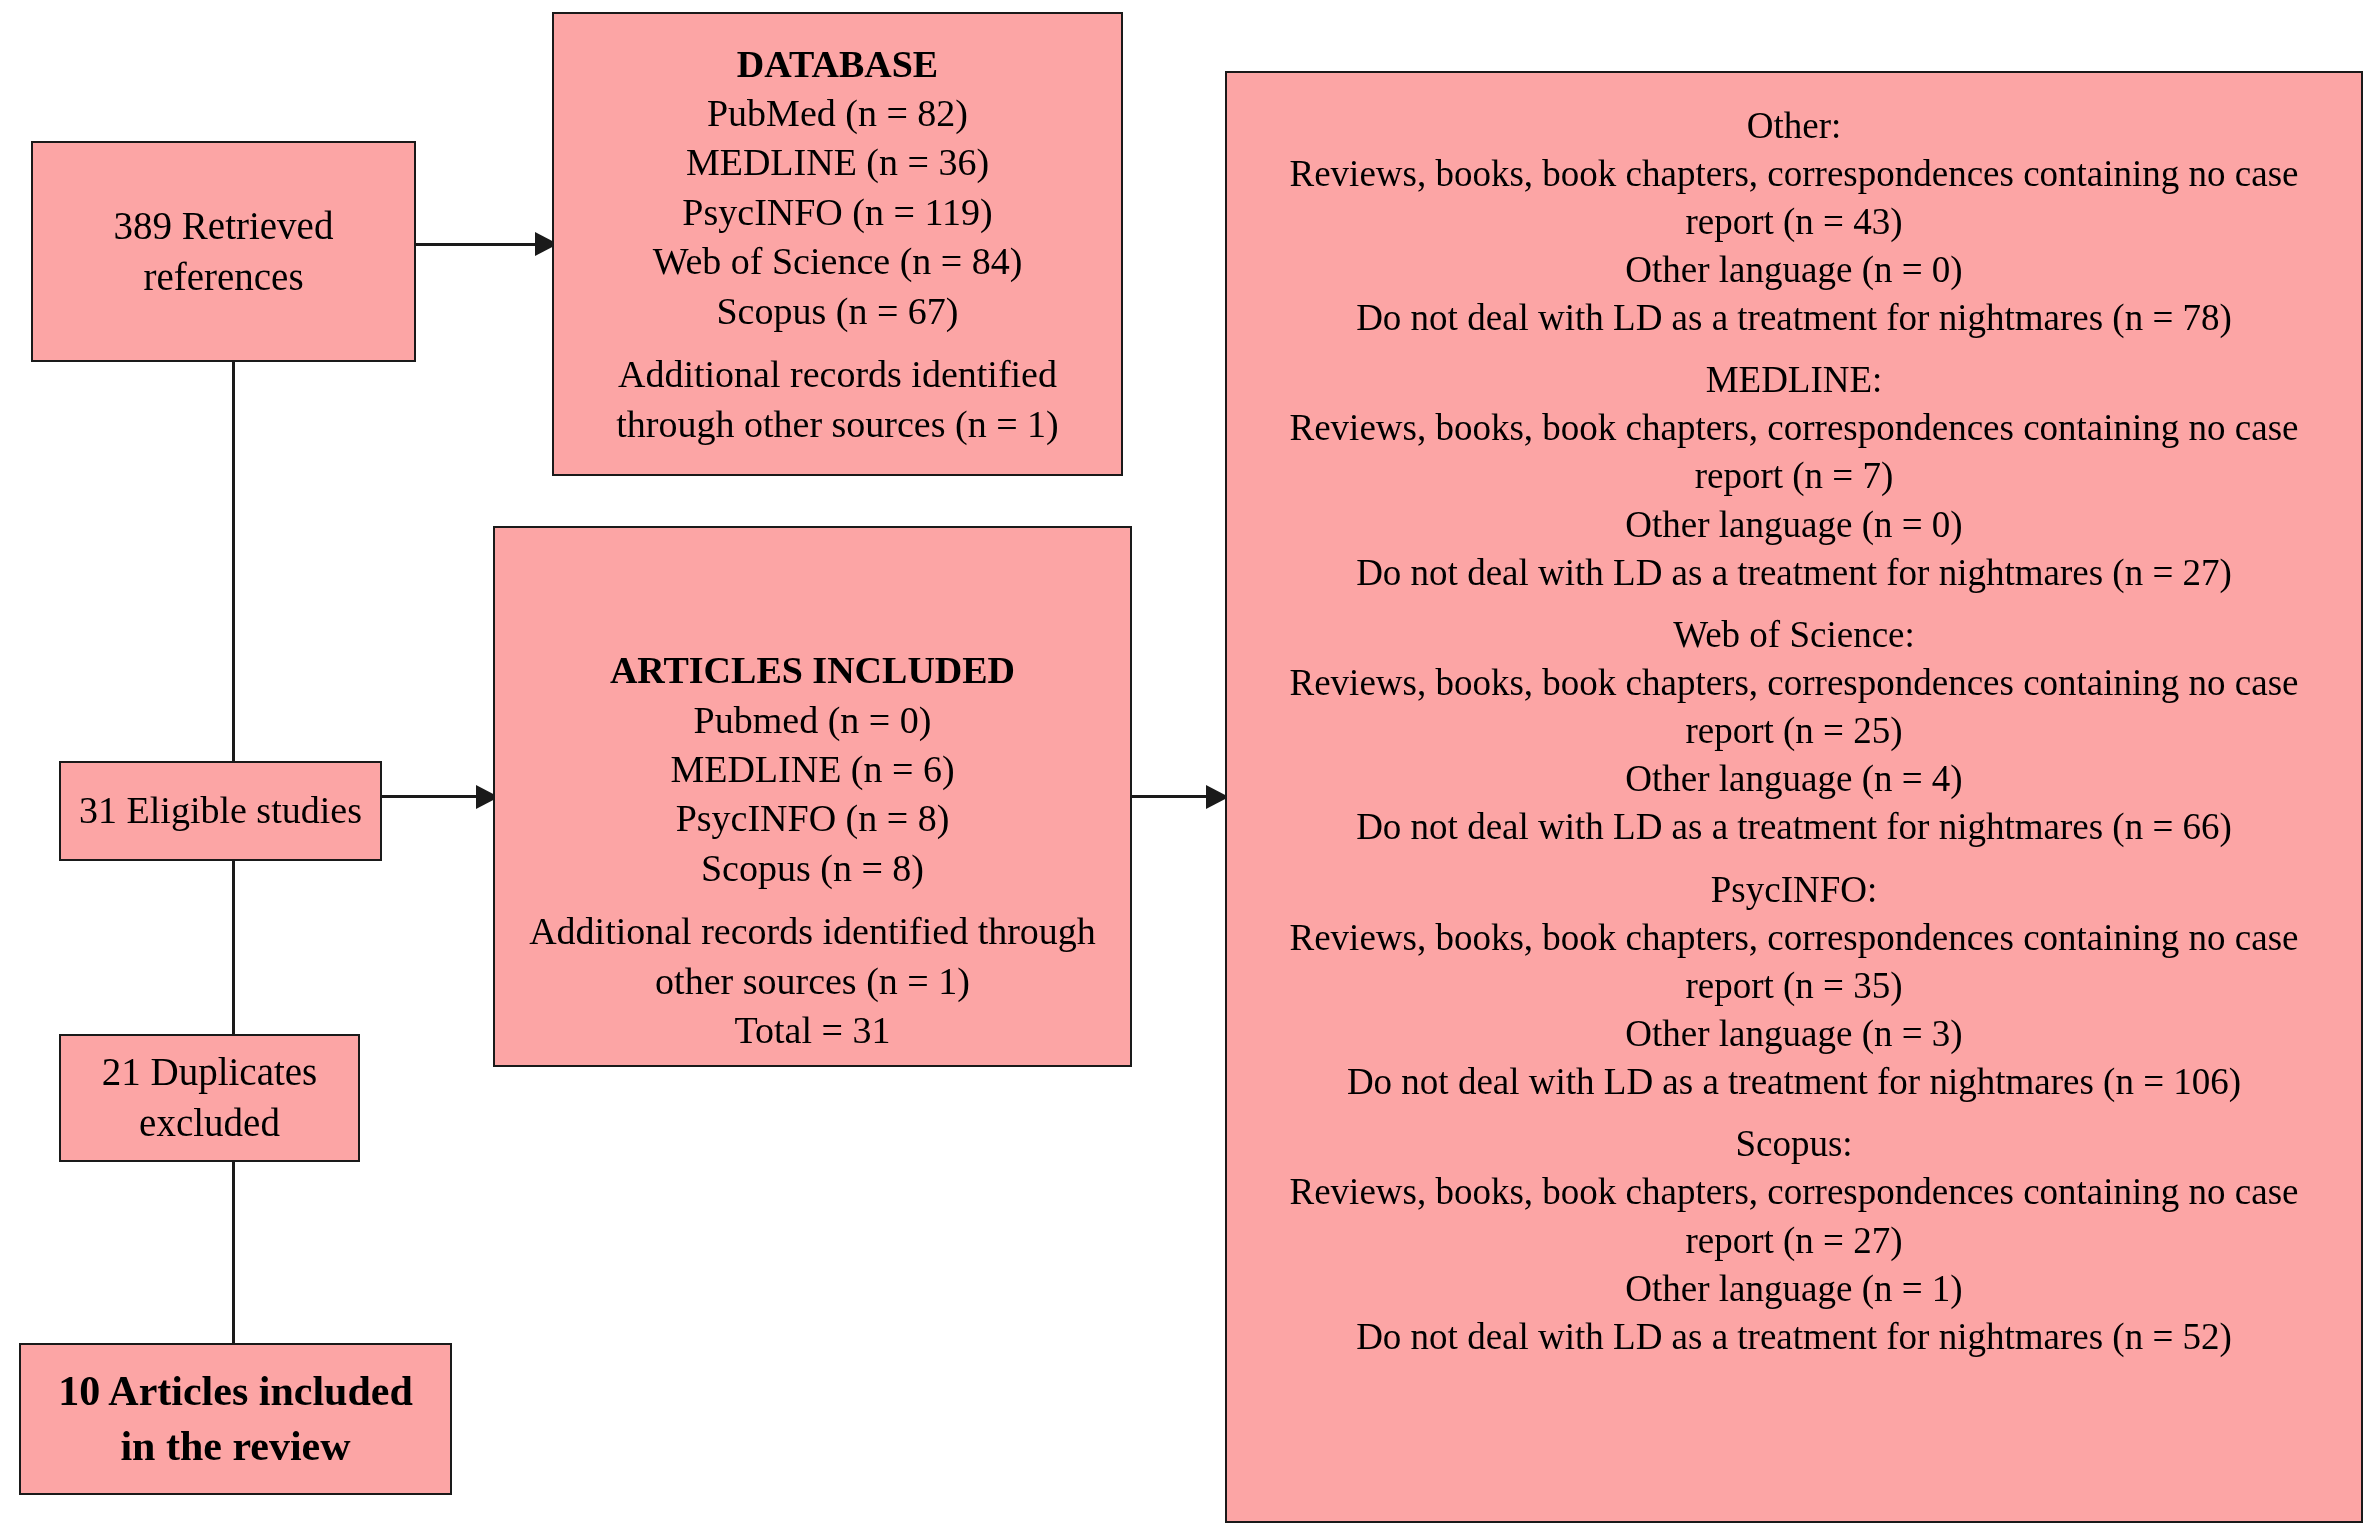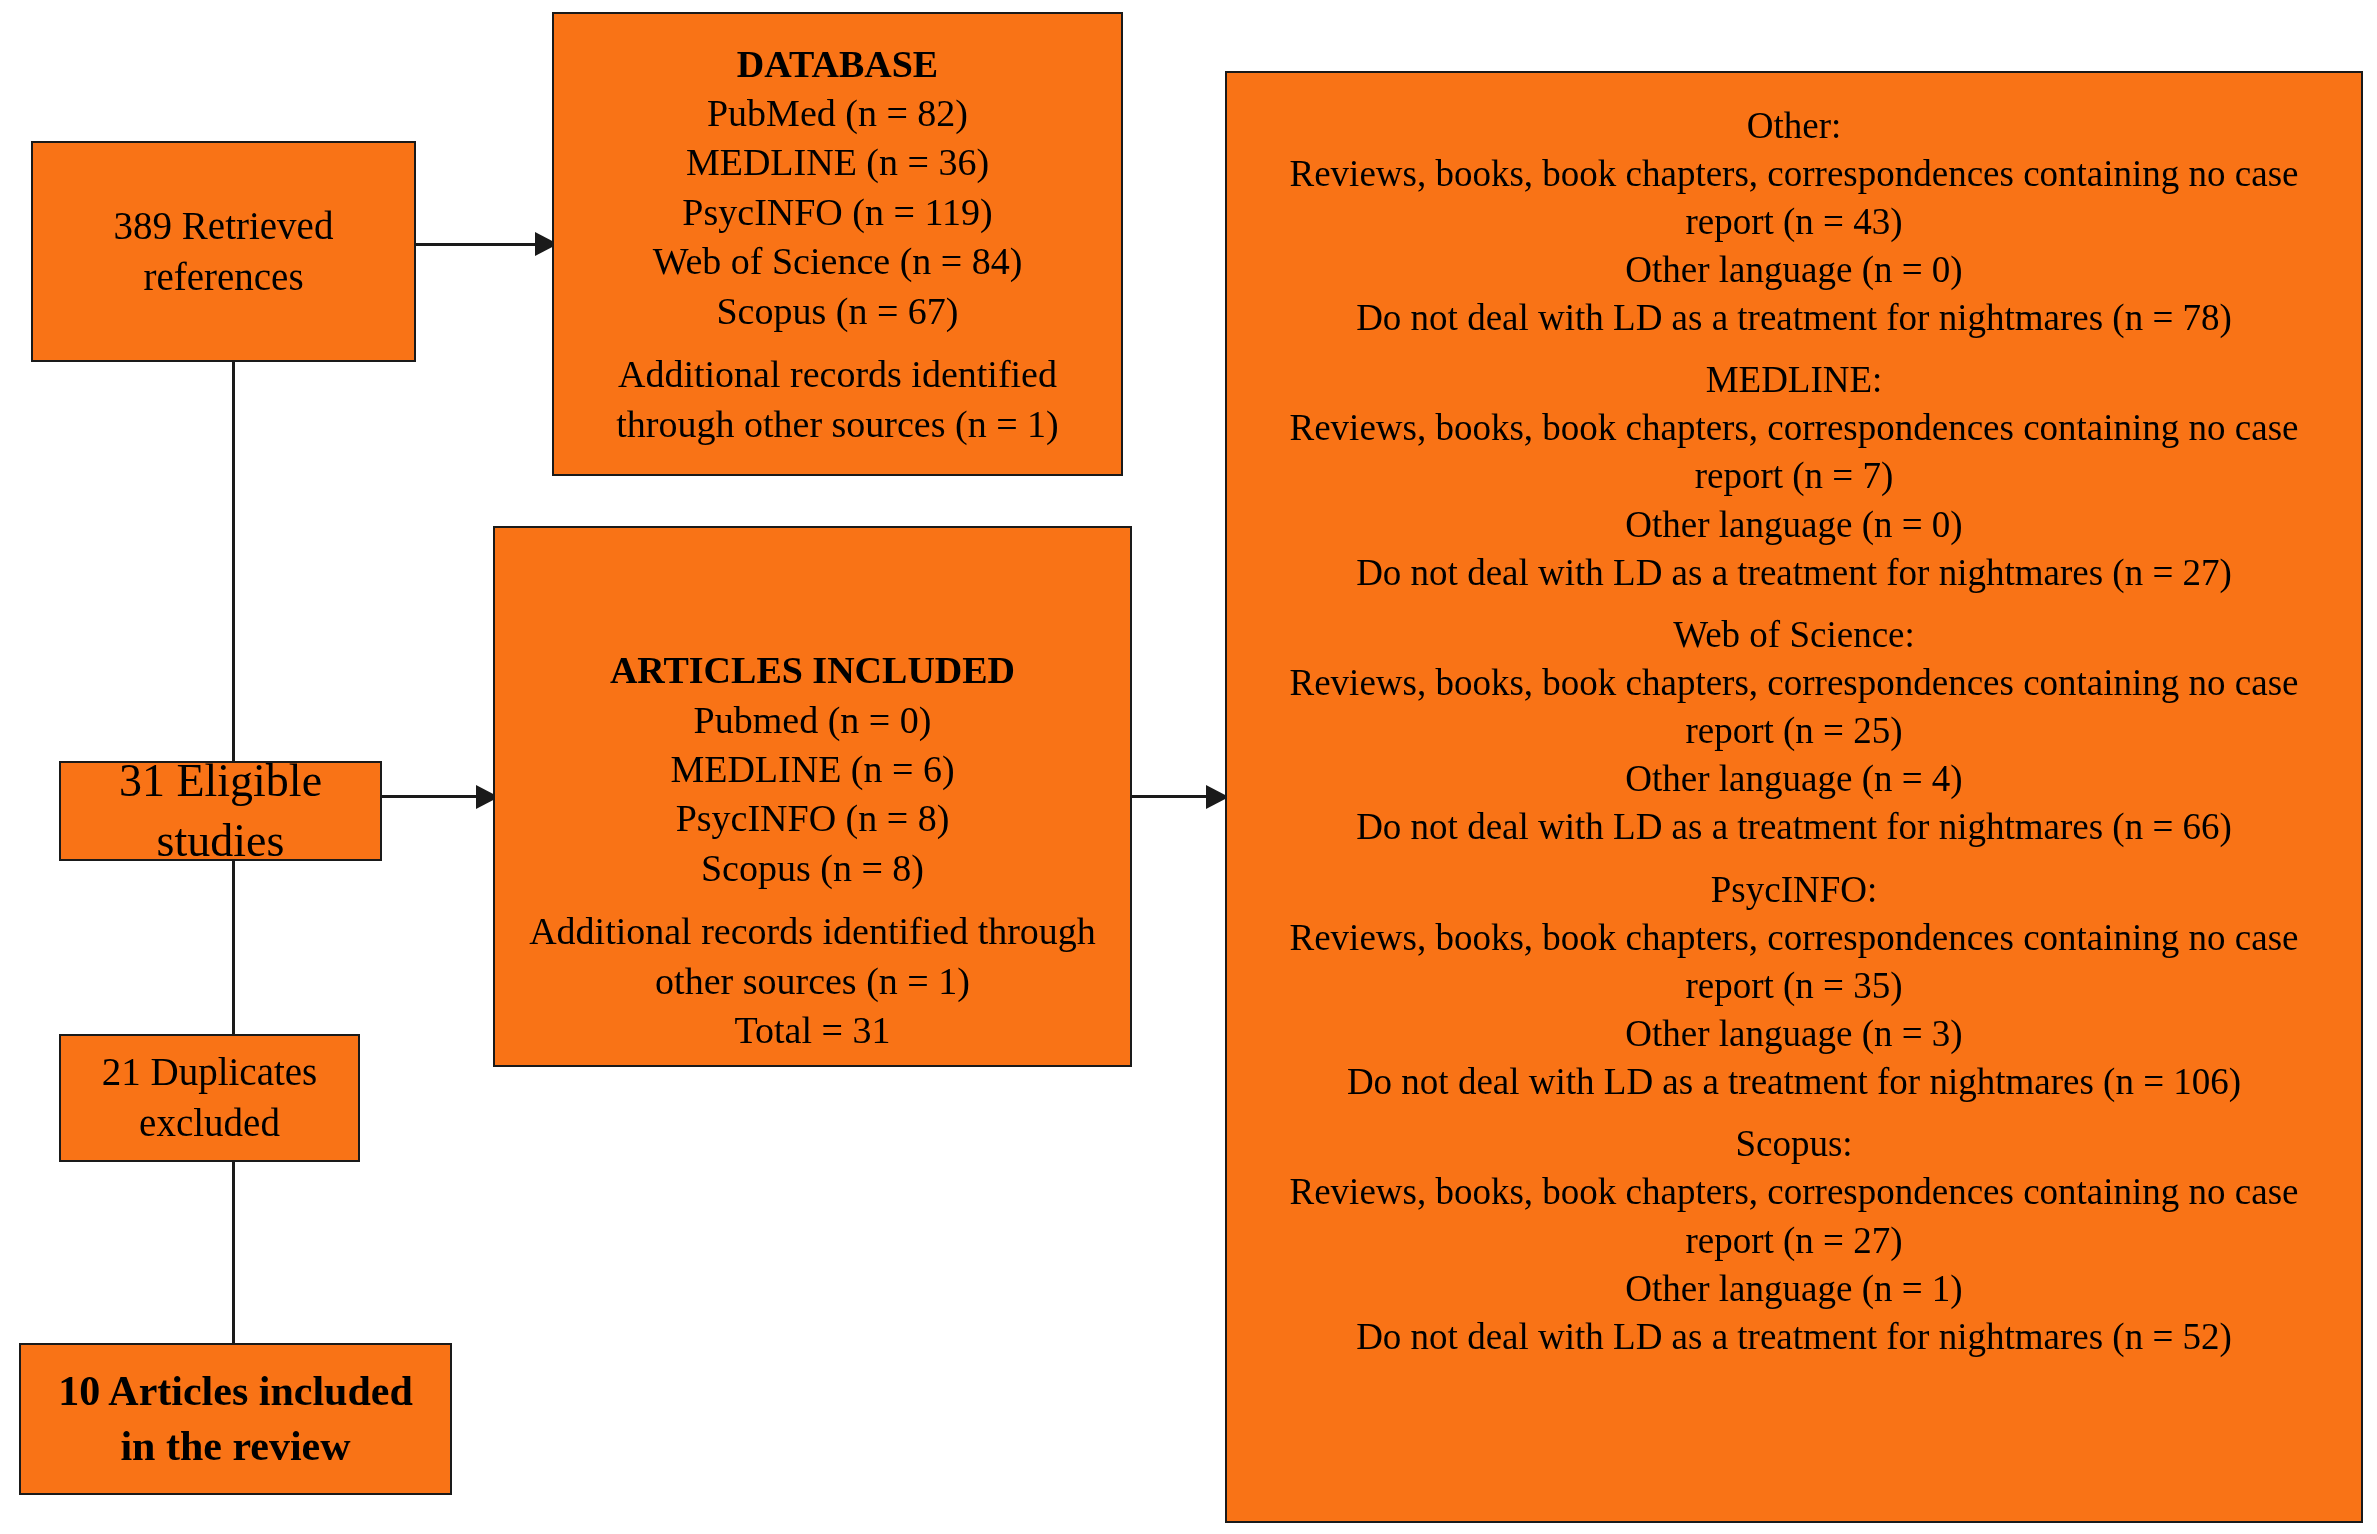--- a/index.html
+++ b/index.html
@@ -12,21 +12,21 @@
     width: 2378px;
     height: 1534px;
     background: #ffffff;
     font-family: "Liberation Serif", "DejaVu Serif", serif;
     color: #000000;
     overflow: hidden;
   }
   .box {
     position: absolute;
     border: 2.9px solid #1a1a1a;
-    background: #f97316;
+    background: #fca5a5;
     box-sizing: border-box;
     display: flex;
     flex-direction: column;
     align-items: center;
     justify-content: center;
     text-align: center;
   }
   .line {
     position: absolute;
     background: #1a1a1a;
@@ -44,21 +44,21 @@
   .ln {
     display: block;
     line-height: 1.30;
     white-space: pre-wrap;
   }
   .bold { font-weight: bold; }
   .spacer { display: block; height: 0.95em; }
 
   
   .t-retrieved .ln { font-size: 39px; }
-  .t-eligible .ln { font-size: 46px; }
+  .t-eligible .ln { font-size: 38px; }
   .t-duplicates .ln { font-size: 39px; }
   .t-final .ln { font-size: 42px; }
   .t-database .ln { font-size: 38px; }
   .t-included .ln { font-size: 38px; }
   .t-excluded .ln { font-size: 37px; }
 
   .t-database, .t-included, .t-excluded { padding: 9.5px 15px; }
   .t-excluded { justify-content: flex-start; padding-top: 28.5px; }
 </style>
 </head>

